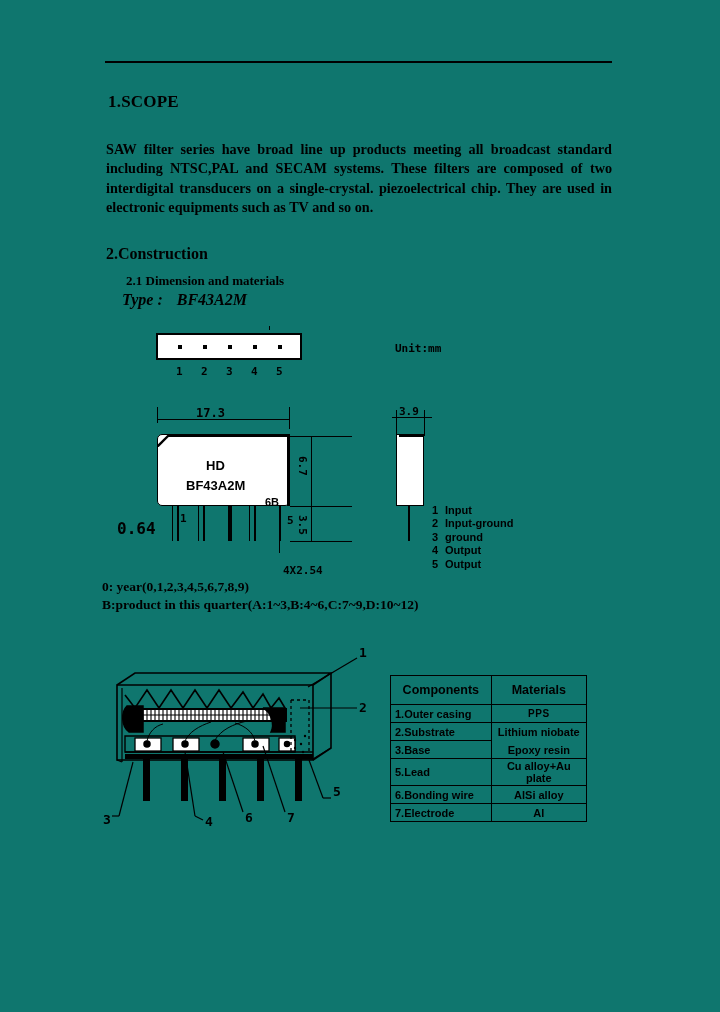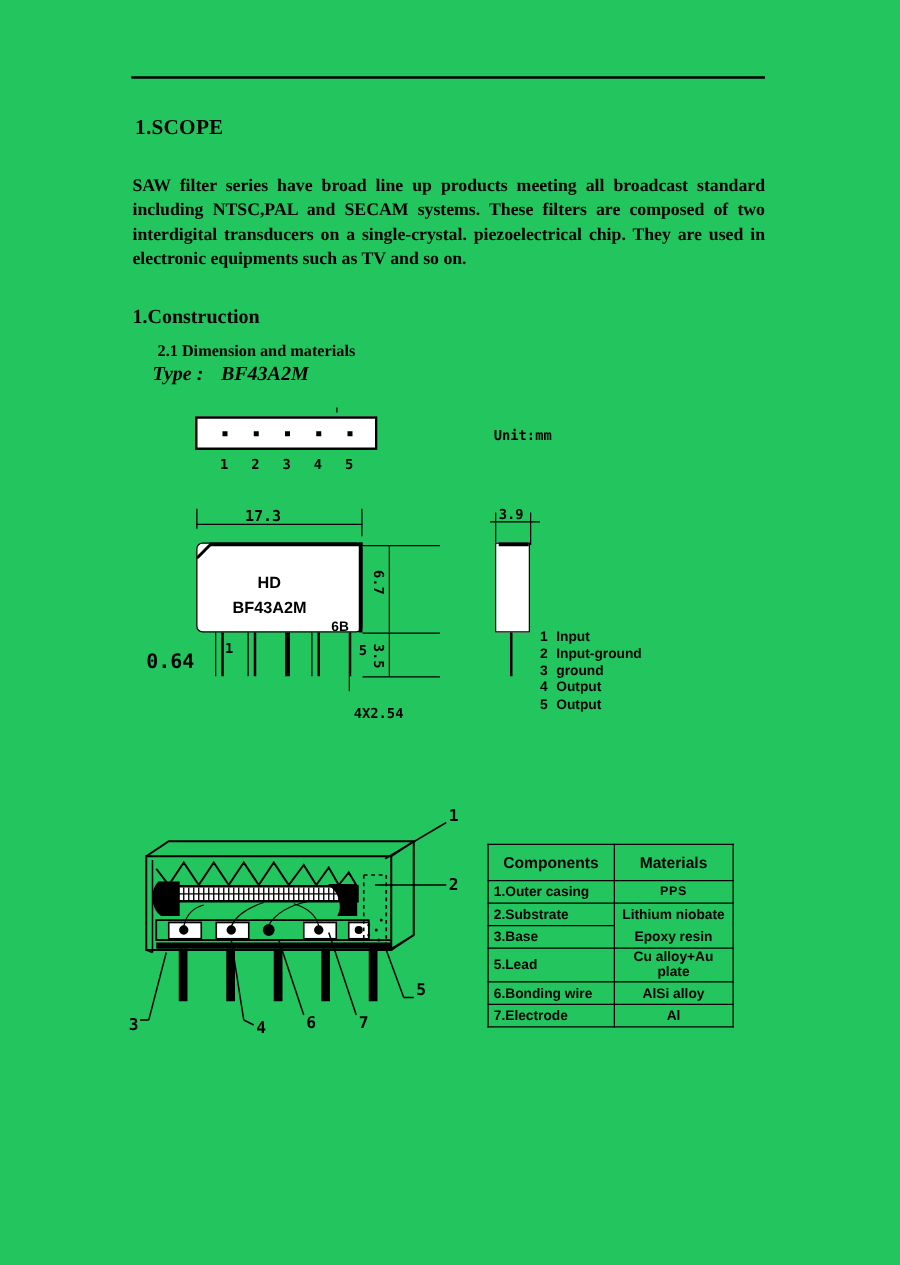--- a/index.html
+++ b/index.html
@@ -1,18 +1,18 @@
 <!DOCTYPE html>
 <html><head>
 <meta charset="utf-8">
 <style>
   html,body{margin:0;padding:0;background:#fff;}
   body{width:720px;height:1012px;position:relative;
        font-family:"Liberation Serif",serif;color:#000;overflow:hidden;}
-  .page{position:absolute;inset:0;background:#22c55e;}
+  .page{position:absolute;inset:0;background:#0f766e;}
 
   .rule{position:absolute;left:105px;top:61px;width:507px;height:2px;background:#000;}
 
   .h1{position:absolute;font-family:"Liberation Serif",serif;font-weight:bold;}
   #scope-heading{left:108px;top:92px;font-size:17px;letter-spacing:.2px;}
   #construction-heading{left:106px;top:245px;font-size:16px;}
 
   #scope-body{position:absolute;left:106px;top:140px;width:506px;
     font-size:14.2px;font-weight:bold;line-height:19.4px;text-align:justify;
     font-family:"Liberation Serif",serif;}
@@ -114,21 +114,21 @@
 <body>
 
 <div class="page">
 
   <div class="rule"></div>
 
   <div class="h1" id="scope-heading">1.SCOPE</div>
 
   <div id="scope-body">SAW filter series have broad line up products meeting all broadcast standard including NTSC,PAL and SECAM systems. These filters are composed of two interdigital transducers on a single-crystal. piezoelectrical chip. They are used in electronic equipments such as TV and so on.</div>
 
-  <div class="h1" id="construction-heading">1.Construction</div>
+  <div class="h1" id="construction-heading">2.Construction</div>
 
   <div id="subsec-dim">2.1 Dimension and materials</div>
 
   <div id="type-line">
     <span>Type :</span><span class="tval">BF43A2M</span>
   </div>
 
   <div id="topview-box"></div>
   <div id="topview-tick"></div>
   <div class="pindot" style="left:178px"></div>
@@ -203,20 +203,24 @@
       <span class="n">3</span><span>ground</span>
     </div>
     <div class="row">
       <span class="n">4</span><span>Output</span>
     </div>
     <div class="row">
       <span class="n">5</span><span>Output</span>
     </div>
   </div>
 
+  <div id="datecode">
+    <div>0: year(0,1,2,3,4,5,6,7,8,9)</div>
+    <div>B:product in this quarter(A:1~3,B:4~6,C:7~9,D:10~12)</div>
+  </div>
 
   <div id="xsec">
     <svg width="290" height="200" viewBox="0 0 290 200">
       <g stroke="#000" fill="none" stroke-width="1.5">
 
         <path d="M22,45 L22,120 L218,120 L218,45 Z" stroke-width="1.6"></path>
         <path d="M22,45 L40,33 L236,33 L218,45" stroke-width="1.6"></path>
         <path d="M236,33 L236,108 L218,120" stroke-width="1.6"></path>
 
         <path d="M27,48 L27,122" stroke-width="1.2"></path>

